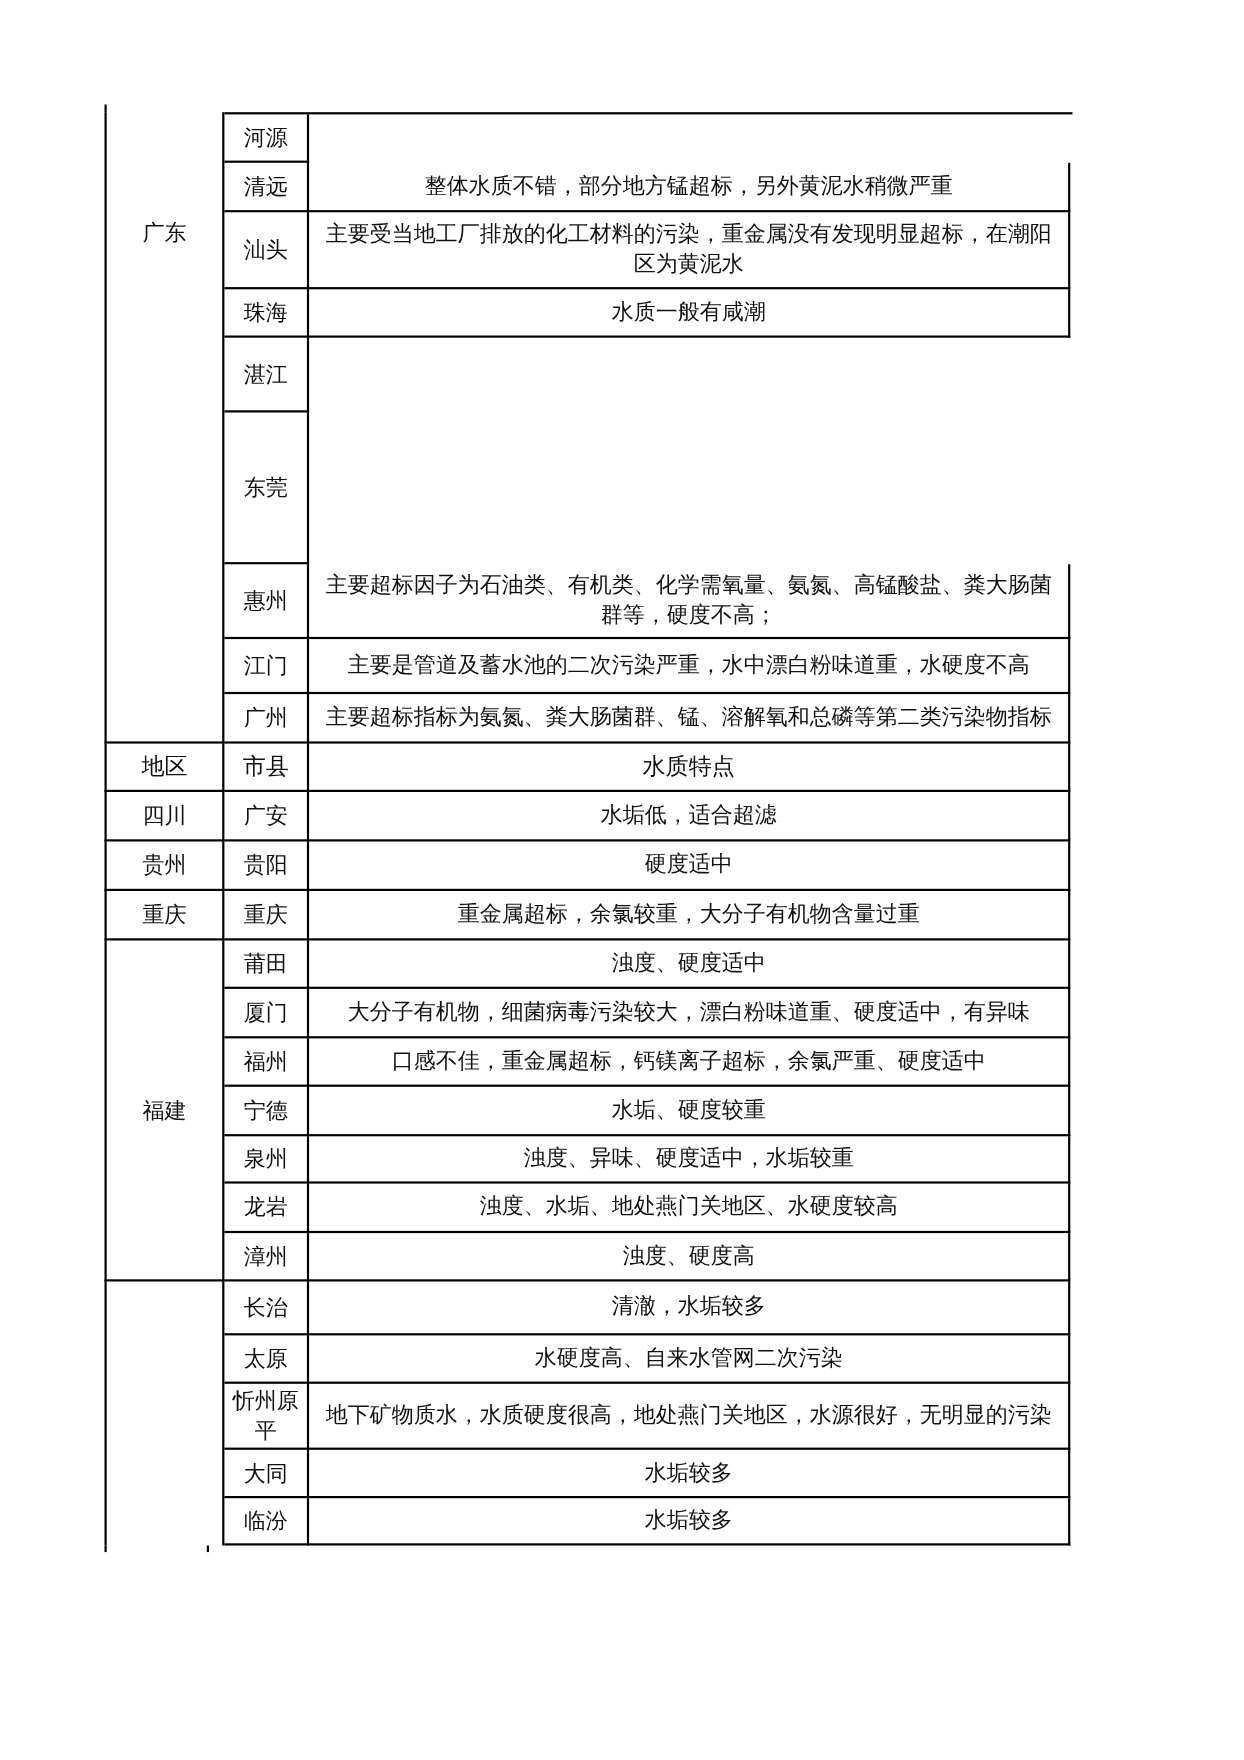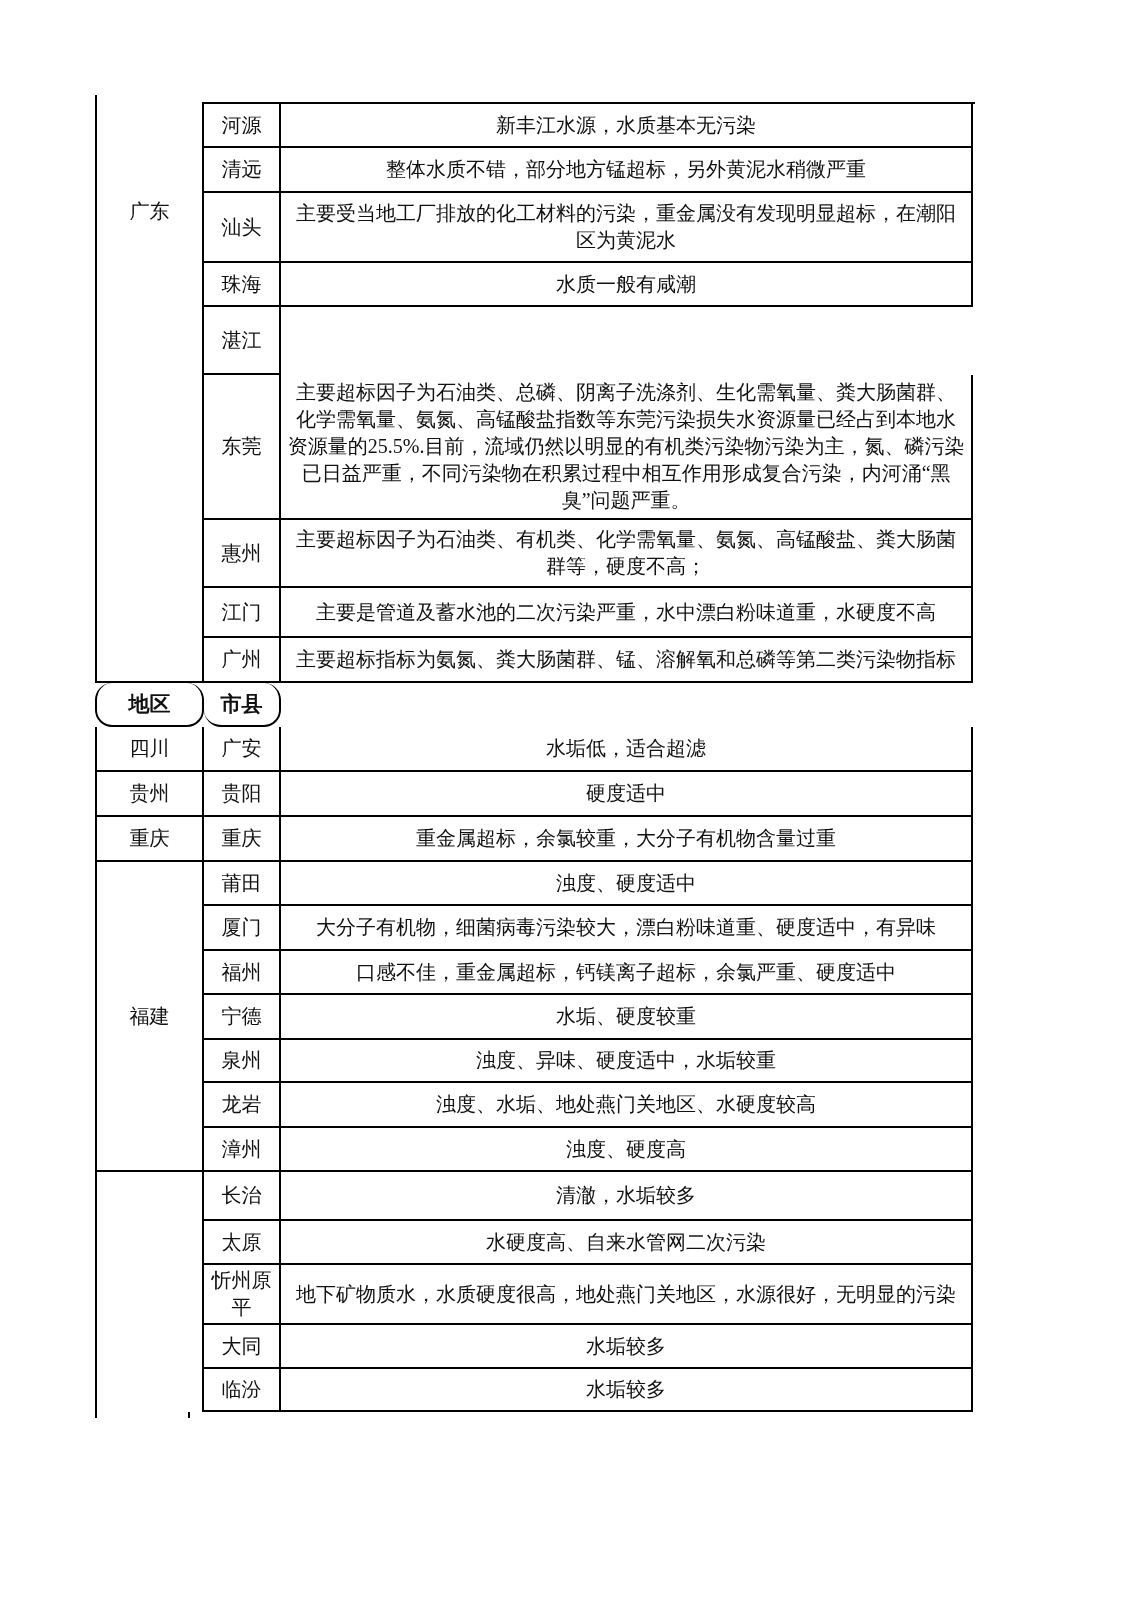--- a/index.html
+++ b/index.html
@@ -55,55 +55,53 @@
   }
   .feat {
     width:692px;
     border-right:2px solid #000;
     border-bottom:2px solid #000;
     display:flex; align-items:center; justify-content:center;
     font-size:20px; line-height:27px;
     text-align:center;
     padding:4px 6px;
   }
-  .hdr { font-weight:bold; font-size:21px;border-radius:17px; }
+  .hdr { font-weight:normal; font-size:21px; }
 </style>
 </head>
 <body>
 
 <div class="page">
   <div class="tbl">
 
     <div class="top-ext"></div>
 
     <div class="sec">
       <div class="reg reg-split">广东</div>
       <div class="rows rows-first">
         <div class="row" style="min-height:44px">
           <div class="city">河源</div>
-          <div class="feat">新丰江水源，水质基本无污染</div>
         </div>
         <div class="row" style="min-height:45px">
           <div class="city">清远</div>
           <div class="feat">整体水质不错，部分地方锰超标，另外黄泥水稍微严重</div>
         </div>
         <div class="row" style="min-height:70px">
           <div class="city">汕头</div>
           <div class="feat">主要受当地工厂排放的化工材料的污染，重金属没有发现明显超标，在潮阳区为黄泥水</div>
         </div>
         <div class="row" style="min-height:44px">
           <div class="city">珠海</div>
           <div class="feat">水质一般有咸潮</div>
         </div>
         <div class="row" style="min-height:68px">
           <div class="city">湛江</div>
         </div>
         <div class="row" style="min-height:138px">
           <div class="city">东莞</div>
-          <div class="feat">主要超标因子为石油类、总磷、阴离子洗涤剂、生化需氧量、粪大肠菌群、化学需氧量、氨氮、高锰酸盐指数等东莞污染损失水资源量已经占到本地水资源量的25.5%.目前，流域仍然以明显的有机类污染物污染为主，氮、磷污染已日益严重，不同污染物在积累过程中相互作用形成复合污染，内河涌“黑臭”问题严重。</div>
         </div>
         <div class="row" style="min-height:68px">
           <div class="city">惠州</div>
           <div class="feat">主要超标因子为石油类、有机类、化学需氧量、氨氮、高锰酸盐、粪大肠菌群等，硬度不高；</div>
         </div>
         <div class="row" style="min-height:50px">
           <div class="city">江门</div>
           <div class="feat">主要是管道及蓄水池的二次污染严重，水中漂白粉味道重，水硬度不高</div>
         </div>
         <div class="row" style="min-height:45px">
@@ -111,20 +109,21 @@
           <div class="feat">主要超标指标为氨氮、粪大肠菌群、锰、溶解氧和总磷等第二类污染物指标</div>
         </div>
       </div>
     </div>
 
     <div class="sec">
       <div class="reg hdr">地区</div>
       <div class="rows">
         <div class="row" style="min-height:44px">
           <div class="city hdr">市县</div>
+          <div class="feat hdr">水质特点</div>
         </div>
       </div>
     </div>
 
     <div class="sec">
       <div class="reg">四川</div>
       <div class="rows">
         <div class="row" style="min-height:45px">
           <div class="city">广安</div>
           <div class="feat">水垢低，适合超滤</div>

